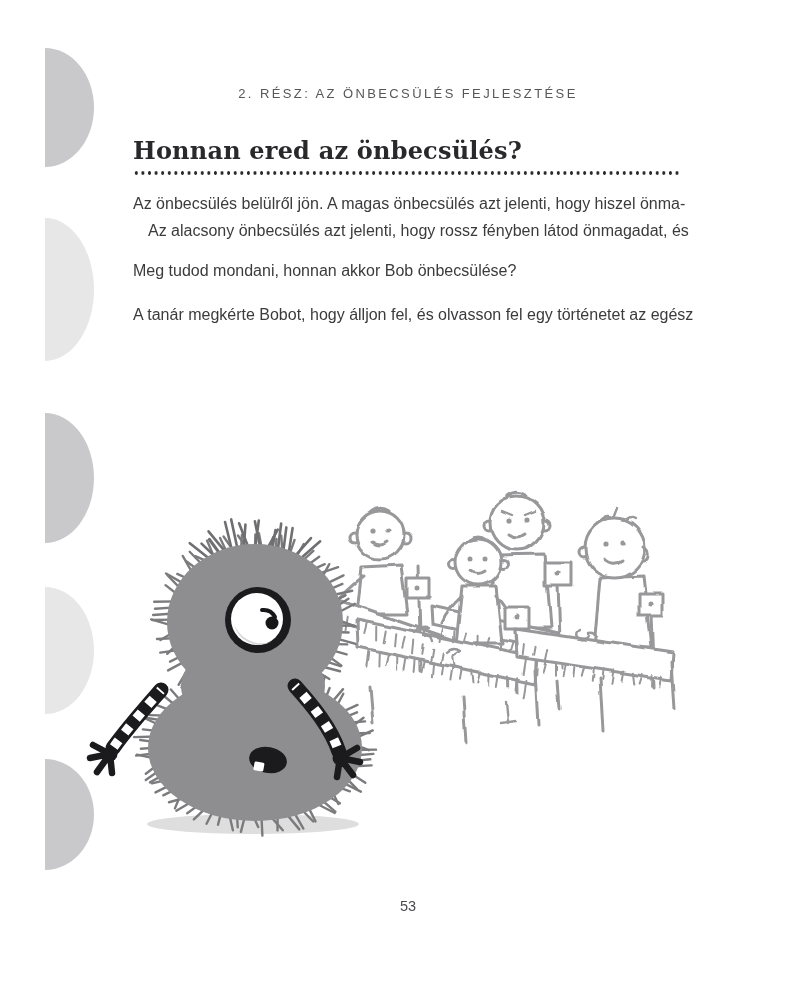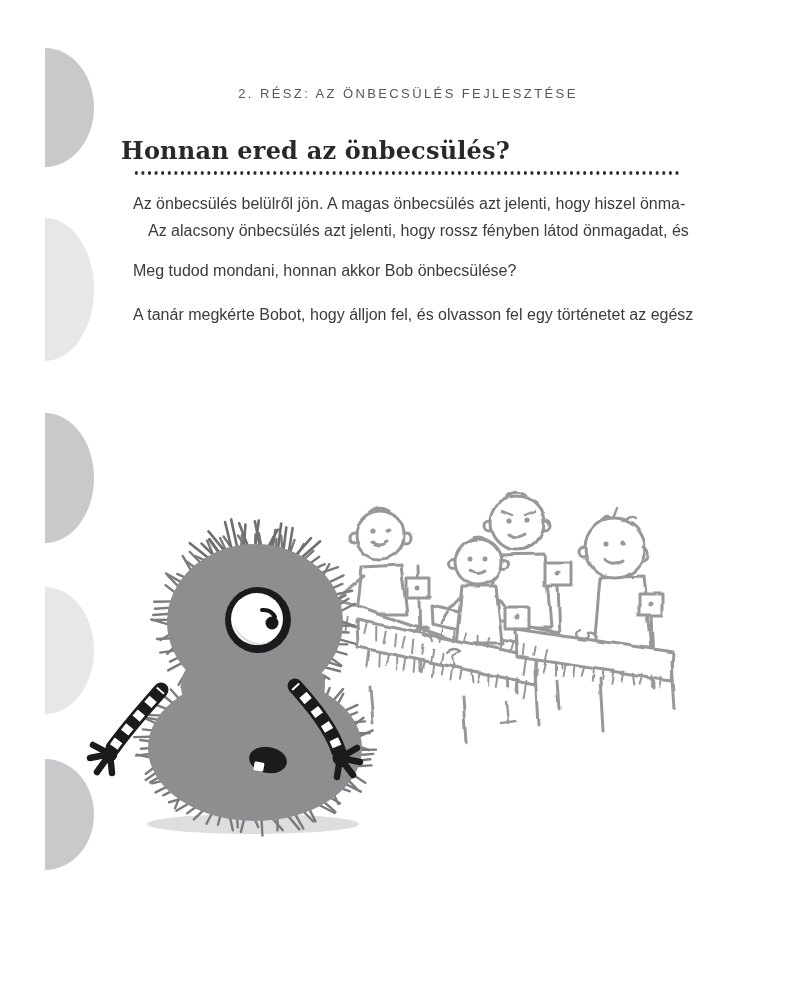--- a/index.html
+++ b/index.html
@@ -12,21 +12,21 @@
   .semi.light{background:#e7e7e8;}
   .s1{top:48px;height:119px;}
   .s2{top:218px;height:143px;}
   .s3{top:413px;height:130px;}
   .s4{top:587px;height:127px;}
   .s5{top:759px;height:111px;}
   
   .section-header{position:absolute;left:133px;top:86px;width:550px;text-align:center;
         font-size:13px;letter-spacing:2.4px;color:#565759;}
   
-  .title{position:absolute;left:121px;top:136px;margin:0;
+  .title{position:absolute;left:133px;top:136px;margin:0;
         font-family:"DejaVu Serif",serif;font-weight:700;font-size:24px;
         color:#29292c;letter-spacing:.2px;}
   .dots{position:absolute;left:133px;top:170px;width:548px;height:6px;
         background-image:radial-gradient(circle,#2a2a2d 1.6px,transparent 1.9px);
         background-size:6.6px 6px;background-repeat:repeat-x;background-position:0 50%;}
   
   .bodytext{position:absolute;left:133px;top:190px;width:560px;
         font-size:16px;line-height:27px;color:#3b3b3d;}
   .para{margin:0;}
   .para+.para{margin-top:13px;}
@@ -396,13 +396,14 @@
         <path d="M190,187 Q186,179 177,180" stroke="#17171a" stroke-width="4" fill="none" stroke-linecap="round"></path>
       </g>
 
       <g>
         <ellipse cx="183" cy="330" rx="19" ry="13" fill="#1b1b1d" transform="rotate(10 183 330)"></ellipse>
         <rect x="169" y="332" width="10" height="9" rx="1.5" fill="#ffffff" transform="rotate(10 174 336)"></rect>
       </g>
     </g>
   </svg>
 
+  <div class="pagenum">53</div>
 </div>
 
 </body></html>

